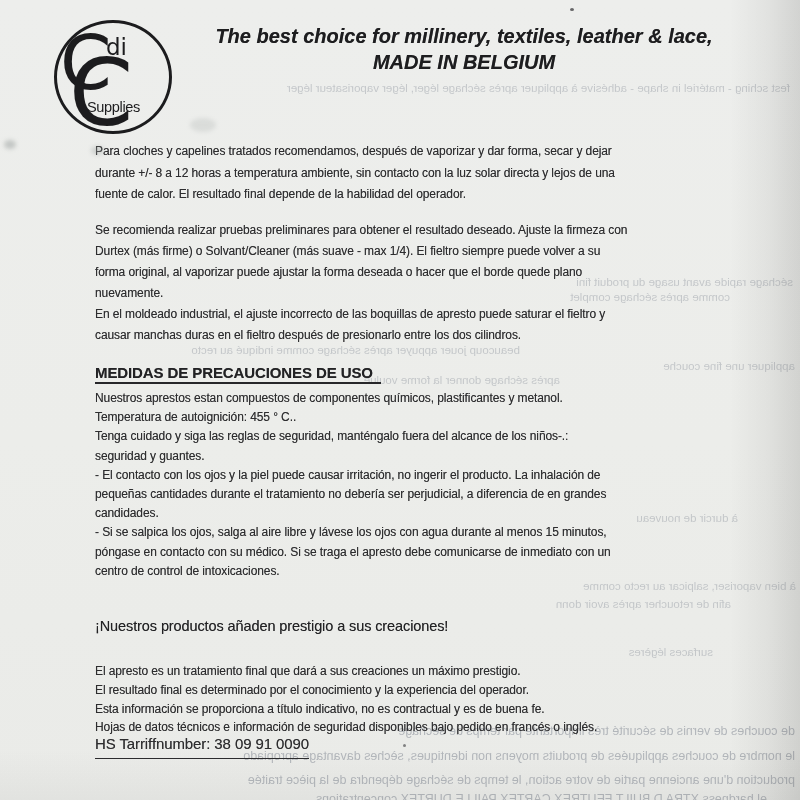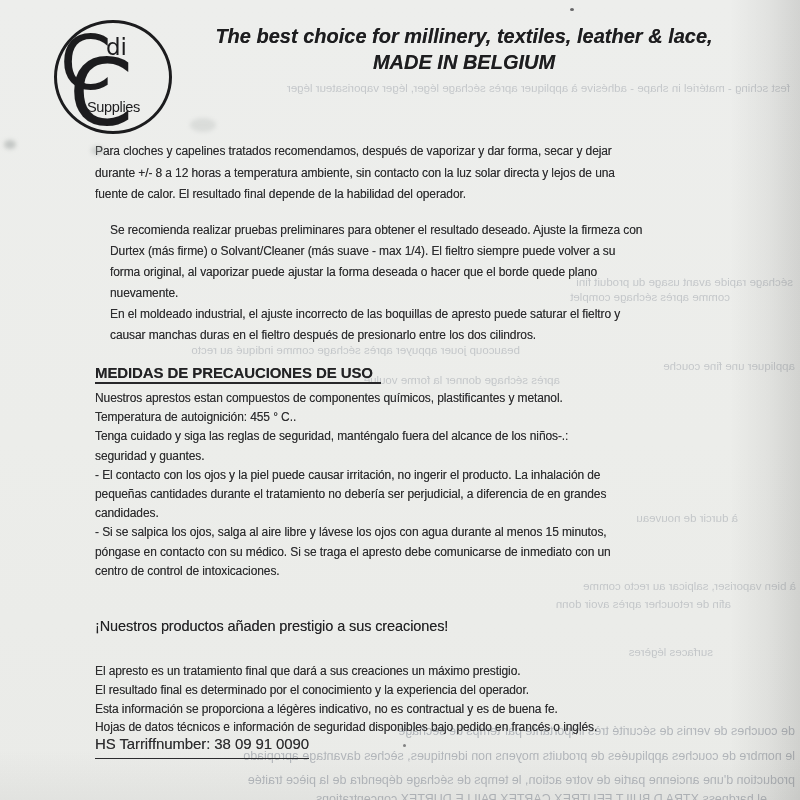--- a/index.html
+++ b/index.html
@@ -24,21 +24,21 @@
   
   .header{position:absolute;left:158px;top:23px;width:612px;text-align:center;
     font-weight:bold;font-style:italic;font-size:20px;line-height:26px;color:#1d1d1f;
     text-shadow:0 0 .5px rgba(29,29,31,.65);}
 
   
   .txt{position:absolute;left:95px;font-size:12px;letter-spacing:-.1px;
     text-shadow:0 0 .5px rgba(45,45,48,.55);white-space:nowrap;}
   .ln{display:block;}
   .para1{top:141px;line-height:21.5px;}
-  .para2{top:220px;line-height:21px;margin-left:15px;}
+  .para2{top:220px;line-height:21px;}
   .prec-heading{top:364px;font-weight:bold;font-size:15px;color:#222224;}
   .prec-heading .u{border-bottom:2px solid #27272a;padding-right:8px;padding-bottom:1px;display:inline-block;}
   .prec-lines{top:389px;line-height:19.2px;}
   .prestige-heading{top:618px;font-weight:normal;font-size:14.5px;color:#222224;}
   .prestige-lines{top:638px;line-height:18.8px;margin-top:24px;}
   .footer-hs{top:735px;font-size:15px;}
   .footer-hs .u{border-bottom:1.8px solid #2b2b2d;padding-bottom:6px;display:inline-block;}
 
   
   .bt{position:absolute;overflow:hidden;white-space:nowrap;font-size:11.5px;
@@ -129,21 +129,21 @@
     <div class="ln">candidades.</div>
     <div class="ln">- Si se salpica los ojos, salga al aire libre y lávese los ojos con agua durante al menos 15 minutos,</div>
     <div class="ln">póngase en contacto con su médico. Si se traga el apresto debe comunicarse de inmediato con un</div>
     <div class="ln">centro de control de intoxicaciones.</div>
   </div>
 
   <div class="txt prestige-heading">¡Nuestros productos añaden prestigio a sus creaciones!</div>
   <div class="txt prestige-lines">
     <div class="ln">El apresto es un tratamiento final que dará a sus creaciones un máximo prestigio.</div>
     <div class="ln">El resultado final es determinado por el conocimiento y la experiencia del operador.</div>
-    <div class="ln">Esta información se proporciona a légères indicativo, no es contractual y es de buena fe.</div>
+    <div class="ln">Esta información se proporciona a título indicativo, no es contractual y es de buena fe.</div>
     <div class="ln">Hojas de datos técnicos e información de seguridad disponibles bajo pedido en francés o inglés.</div>
   </div>
 
   <div class="txt footer-hs">
     <span class="u">HS Tarriffnumber: 38 09 91 0090</span>
   </div>
 
   <div class="speck speck-1"></div>
   <div class="speck speck-2"></div>
   <div class="smudge smudge-1"></div>

